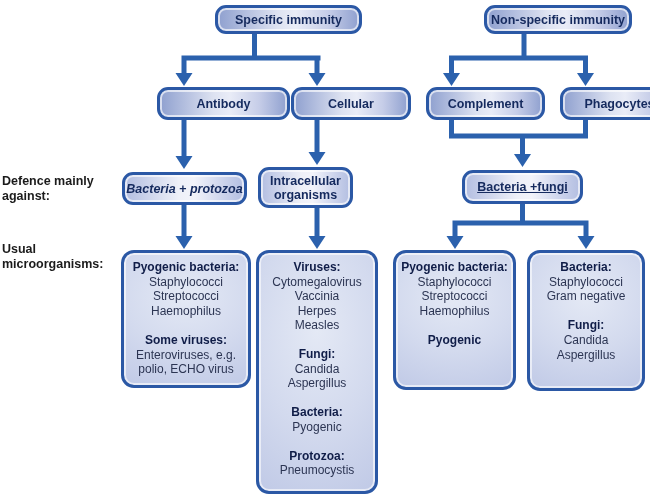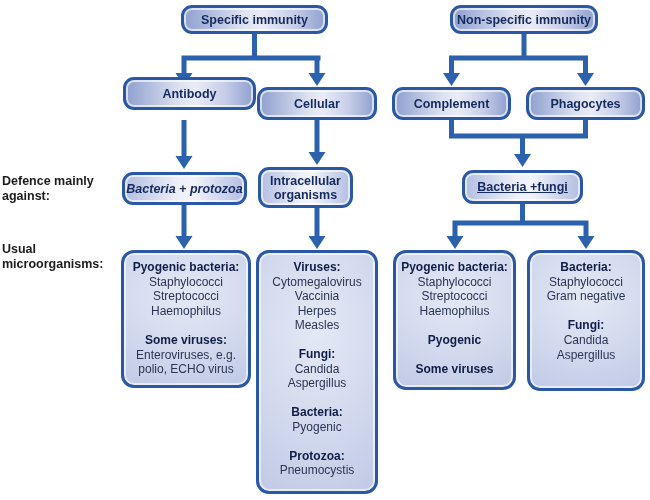--- a/index.html
+++ b/index.html
@@ -38,20 +38,21 @@
     justify-content: center;
     text-align: center;
     font-weight: bold;
     font-size: 12.5px;
     line-height: 14px;
     color: var(--title-text);
     white-space: pre-line;
   }
   .grad-dark {
     background: linear-gradient(90deg, #8fa0cf 0%, #dde2f1 42%, #e9ecf7 55%, #c6cde8 78%, #8fa0cf 100%);
+    margin-left: 34px;
   }
   .grad-light {
     background: linear-gradient(90deg, #b3bee1 0%, #eef0f8 45%, #f2f3fa 58%, #cdd4ec 82%, #b3bee1 100%);
   }
   .micro {
     position: absolute;
     box-sizing: border-box;
     border: 3px solid var(--border);
     border-radius: 13px;
     box-shadow: inset 0 0 0 2px rgba(255,255,255,0.6);
@@ -105,21 +106,21 @@
     <polygon class="arrowhead" points="308.5,236 325.5,236 317,249"></polygon>
 
     <path class="conn" d="M522.5 204 V223 M452.5 223 H588.5 M455 221 V237 M586 221 V237"></path>
     <polygon class="arrowhead" points="446.5,236 463.5,236 455,249"></polygon>
     <polygon class="arrowhead" points="577.5,236 594.5,236 586,249"></polygon>
   </svg>
 
   <div class="node grad-dark" style="left:181px; top:5px; width:147px; height:29px;">Specific immunity</div>
   <div class="node grad-dark" style="left:450px; top:5px; width:148px; height:29px;">Non-specific immunity</div>
 
-  <div class="node grad-dark" style="left:123px; top:77px; width:133px; height:33px;">Antibody</div>
+  <div class="node grad-dark" style="left:123px; top:87px; width:133px; height:33px;">Antibody</div>
   <div class="node grad-dark" style="left:257px; top:87px; width:120px; height:33px;">Cellular</div>
   <div class="node grad-dark" style="left:392px; top:87px; width:119px; height:33px;">Complement</div>
   <div class="node grad-dark" style="left:526px; top:87px; width:119px; height:33px;">Phagocytes</div>
 
   <div class="side-label" style="left:2px; top:174px;">Defence mainly
 against:</div>
   <div class="side-label" style="left:2px; top:242px;">Usual
 microorganisms:</div>
 
   <div class="node grad-light" style="left:122px; top:172px; width:125px; height:33px;font-style:italic;">Bacteria + protozoa</div>
@@ -155,21 +156,20 @@
       <div class="mline">Pneumocystis</div>
     </div>
   <div class="micro" id="micro-complement" style="left:393px; top:250px; width:123px; height:140px;">
       <div class="mline bold">Pyogenic bacteria:</div>
       <div class="mline">Staphylococci</div>
       <div class="mline">Streptococci</div>
       <div class="mline">Haemophilus</div>
       <div class="mline">&nbsp;</div>
       <div class="mline bold">Pyogenic</div>
       <div class="mline">&nbsp;</div>
-      <div class="mline bold">Some viruses</div>
     </div>
   <div class="micro" id="micro-phagocytes" style="left:527px; top:250px; width:118px; height:141px;">
       <div class="mline bold">Bacteria:</div>
       <div class="mline">Staphylococci</div>
       <div class="mline">Gram negative</div>
       <div class="mline">&nbsp;</div>
       <div class="mline bold">Fungi:</div>
       <div class="mline">Candida</div>
       <div class="mline">Aspergillus</div>
     </div>

